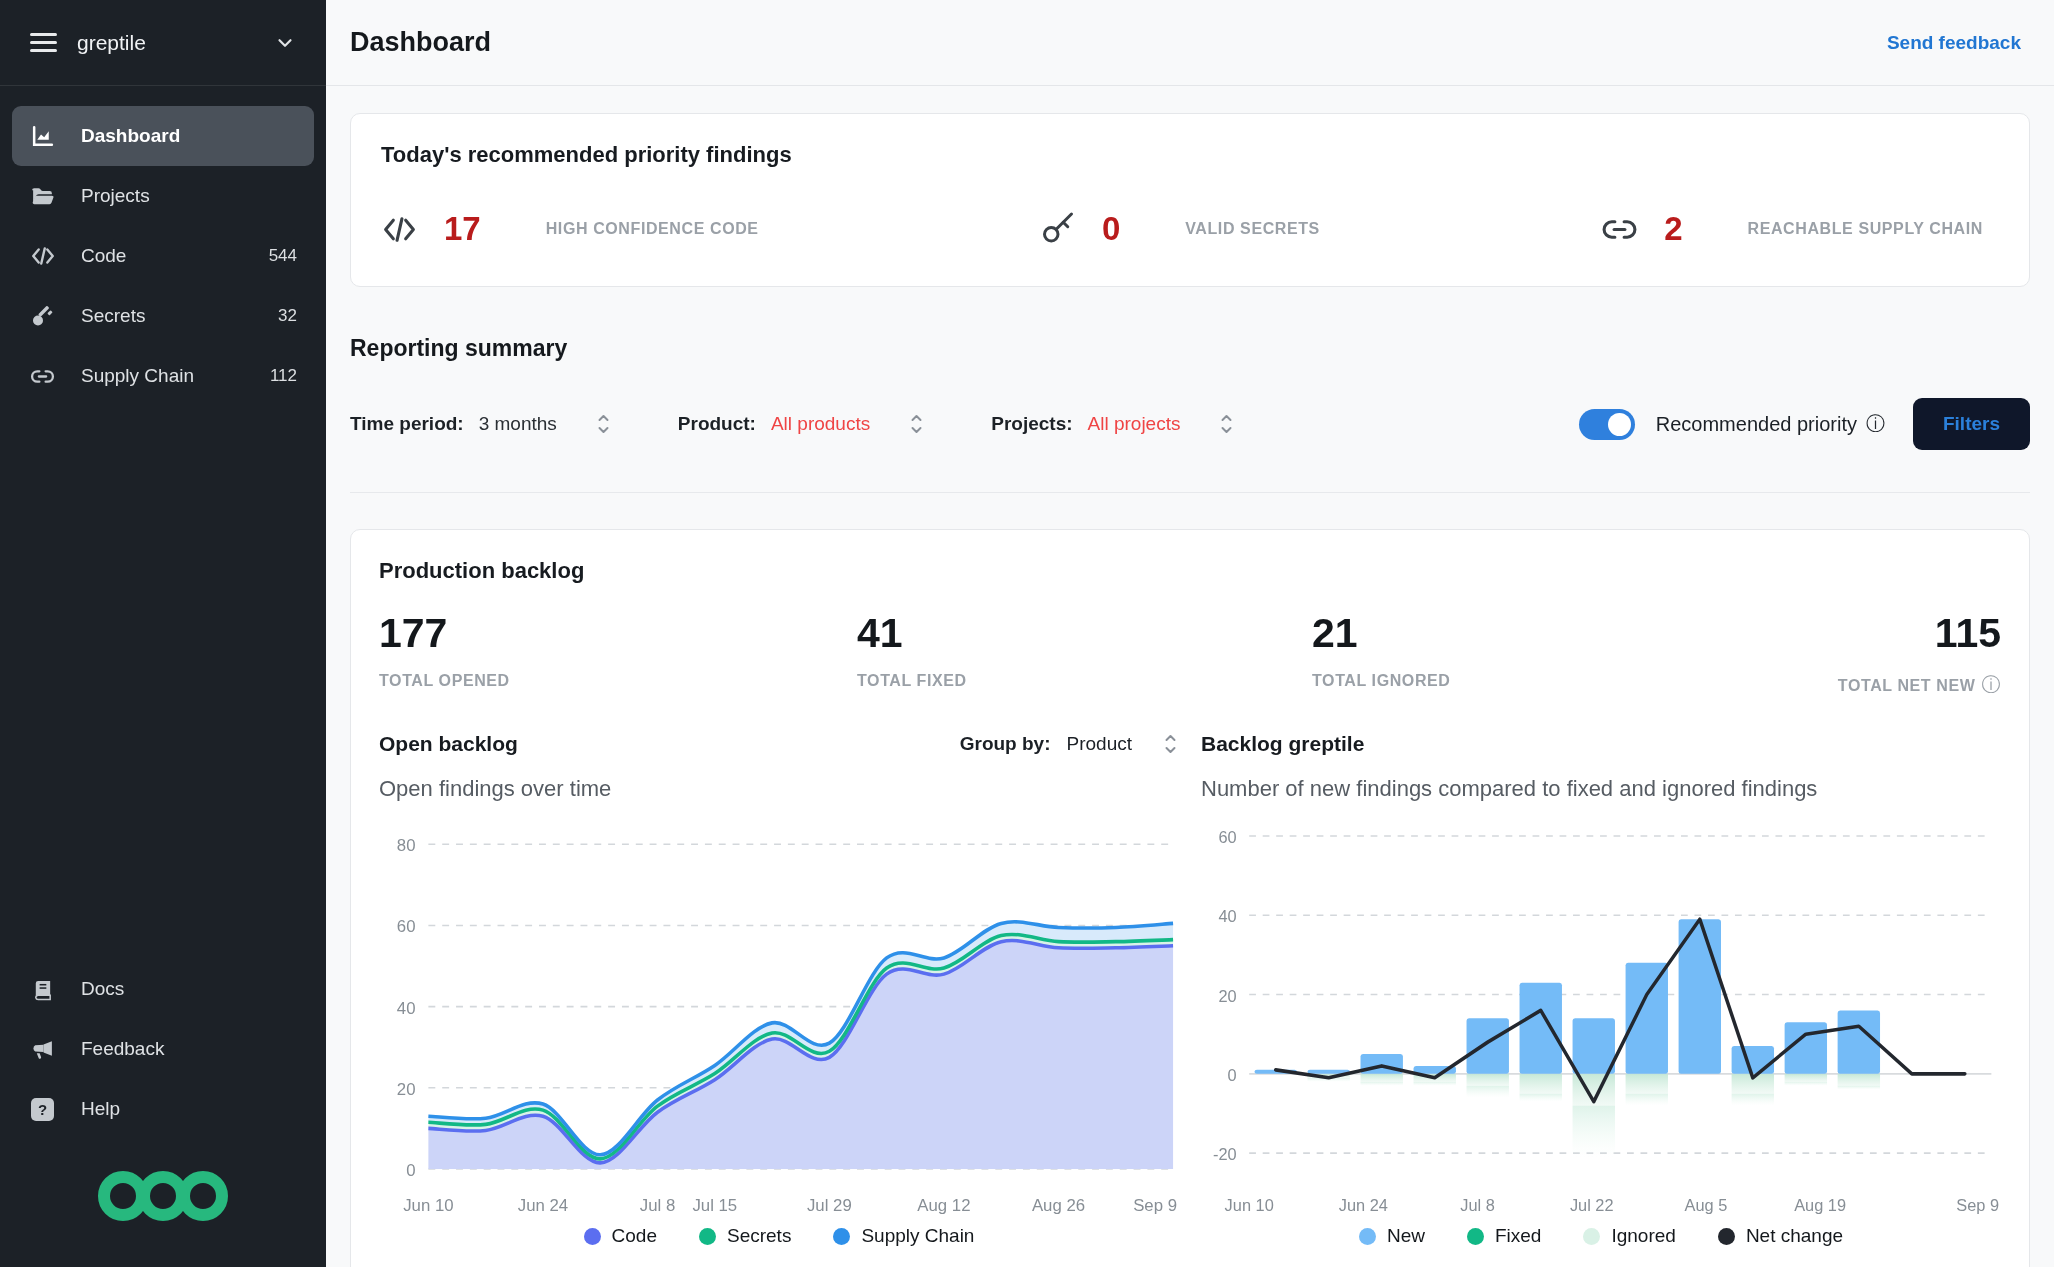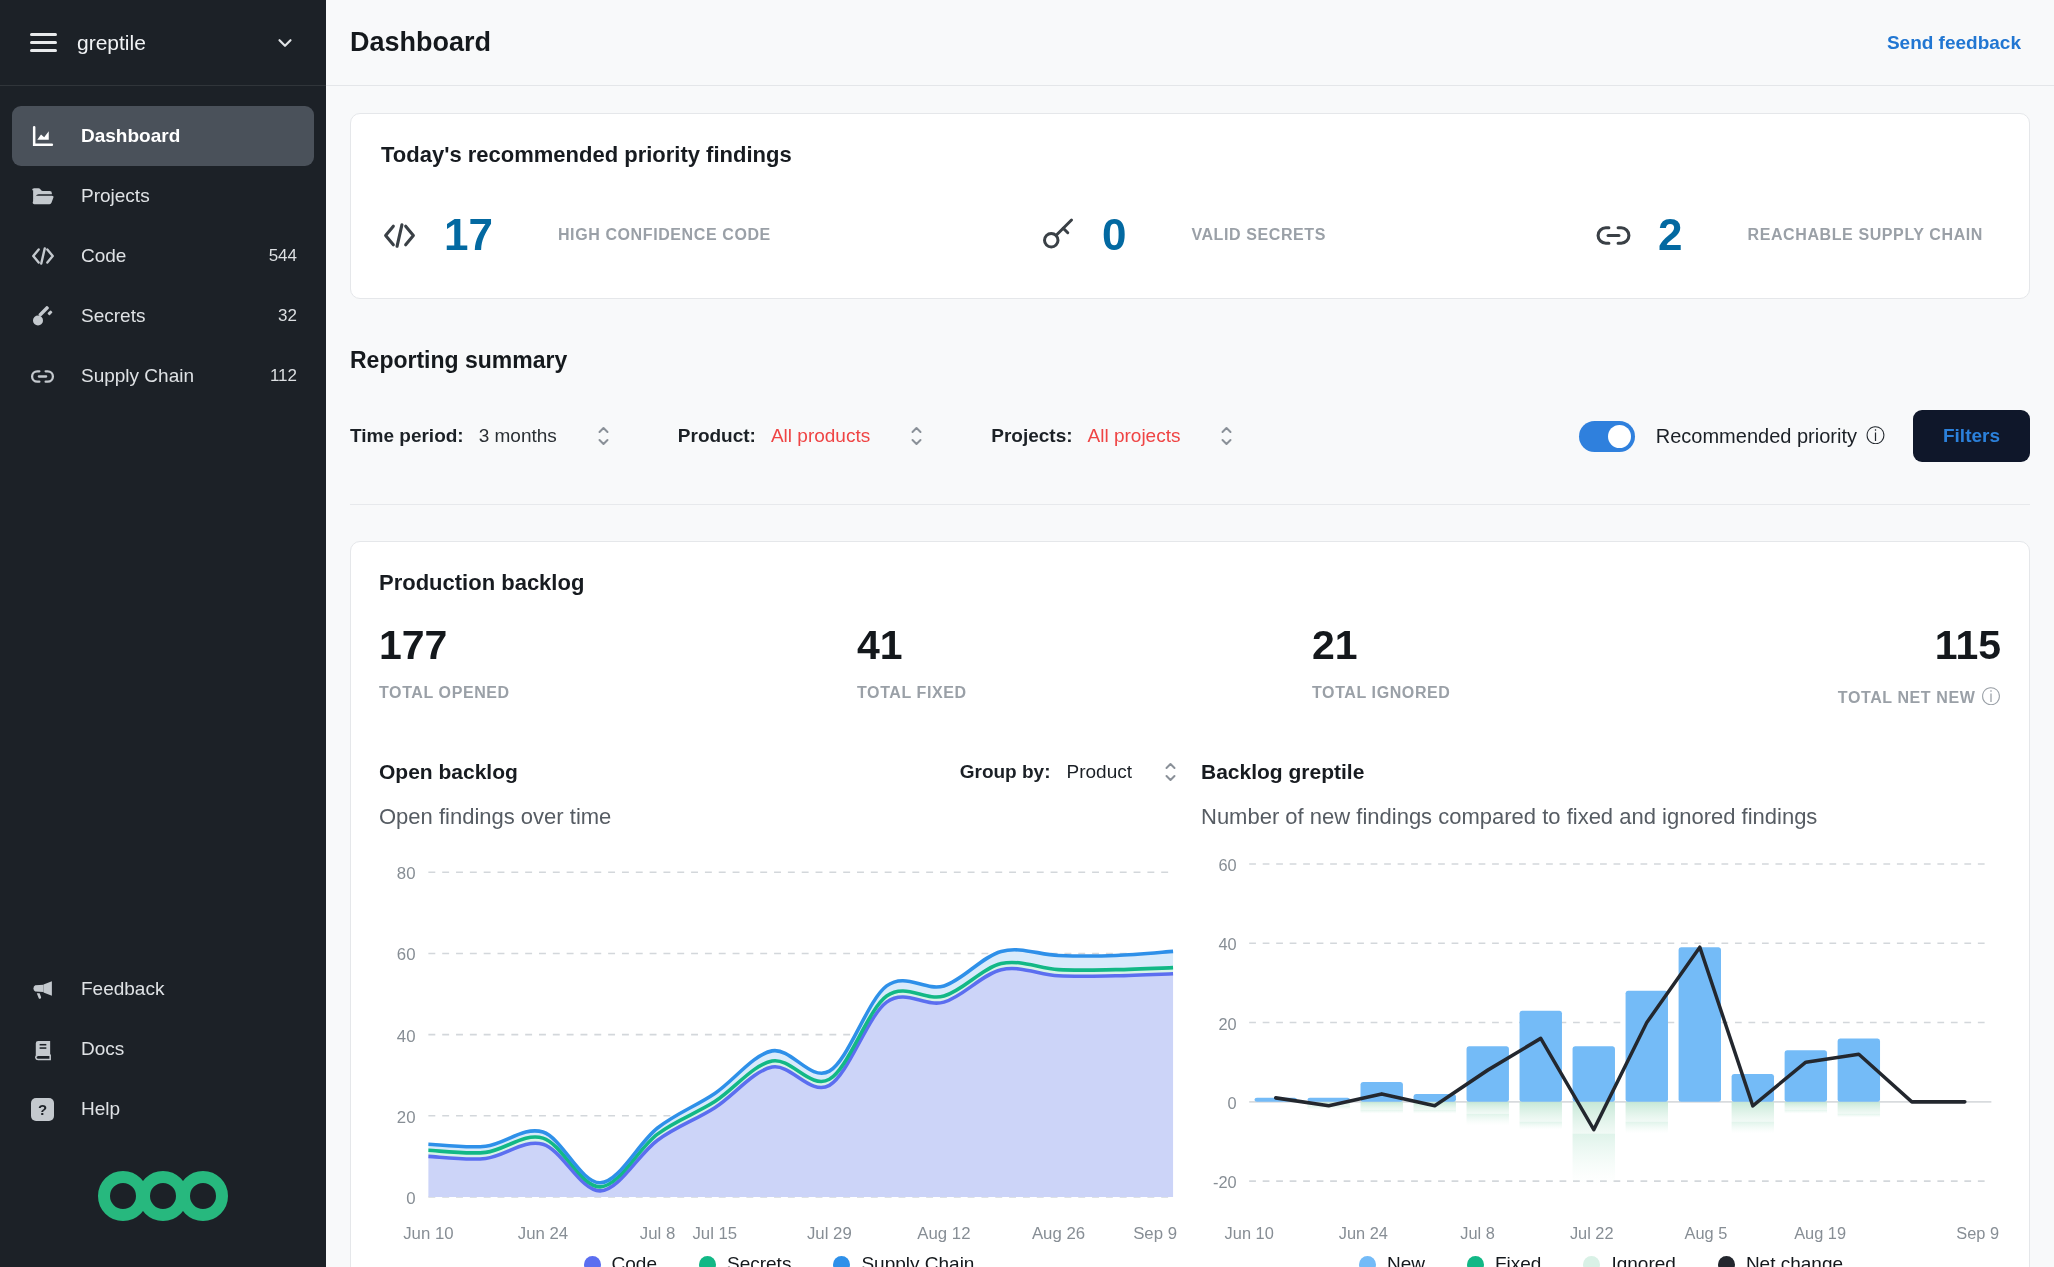--- a/index.html
+++ b/index.html
@@ -27,21 +27,21 @@
   .page-title { font-size:27px; font-weight:bold; color:#15191d; }
   .send-feedback { margin-left:auto; color:#2176d2; font-weight:bold; font-size:19px; cursor:pointer; }
   .content { padding:27px 24px 0; }
 
   .card { background:#fff; border:1px solid #e5e7ea; border-radius:10px; }
   .priority-card { padding:28px 30px 38px; }
   .card-title { font-size:22px; font-weight:bold; color:#171b20; }
   .pstats { display:flex; justify-content:space-between; margin-top:42px; padding-right:16px; }
   .pstat { display:flex; align-items:center; }
   .pstat .picon { display:flex; margin-right:26px; }
-  .pstat .pvalue { font-size:44px; font-weight:bold; color:#0369a1;text-align:center; }
+  .pstat .pvalue { font-size:33px; font-weight:bold; color:#b91c1c;text-align:center; }
   .pstat .plabel { font-size:16px; font-weight:bold; color:#9aa0a7; letter-spacing:.6px; margin-left:26px;padding-left:39px; }
 
   .section-title { font-size:23px; font-weight:bold; margin-top:48px; color:#15191d; }
   .filter-row { display:flex; align-items:center; margin-top:36px; padding-bottom:42px; border-bottom:1px solid #e7e9ec; }
   .filter { display:flex; align-items:center; margin-right:66px; cursor:pointer; }
   .filter .flabel { font-size:19px; font-weight:bold; color:#1c2126; }
   .filter .fvalue { font-size:19px; margin-left:15px; color:#2a2f34; }
   .filter .fvalue.muted { color:#ef4444; }
   .filter .updown { margin-left:38px; display:flex; }
   .filter-right { margin-left:auto; display:flex; align-items:center; }
@@ -51,21 +51,21 @@
   .info-glyph { font-size:19px; margin-left:9px; color:#23282e; cursor:pointer; }
   .filters-btn { margin-left:28px; background:#0f172a; color:#2b80da; font-weight:bold; font-size:19px; border:none; border-radius:9px; padding:15px 30px; cursor:pointer; }
 
   .backlog-card { margin-top:36px; padding:28px 28px 0; height:900px; }
   .bstats { display:grid; grid-template-columns:478px 455px 430px 1fr; margin-top:26px; }
   .bstat .bvalue { font-size:41px; font-weight:bold; color:#14181c; }
   .bstat .blabel { font-size:16px; font-weight:bold; color:#9aa0a7; letter-spacing:.6px; margin-top:15px; }
   .bstat.right { text-align:right; }
   .bstat .blabel .info-glyph { color:#9aa0a7; margin-left:6px; font-weight:normal; }
 
-  .charts { display:flex; gap:22px; margin-top:50px; }
+  .charts { display:flex; gap:22px; margin-top:34px; }
   .chart-col { flex:1; min-width:0; }
   .chart-head { display:flex; align-items:center; }
   .chart-title { font-size:21px; font-weight:bold; color:#171b20; }
   .groupby { margin-left:auto; display:flex; align-items:center; cursor:pointer; }
   .groupby .glabel { font-size:19px; font-weight:bold; }
   .groupby .gvalue { font-size:19px; margin-left:16px; }
   .groupby .updown { margin-left:30px; display:flex; }
   .chart-sub { font-size:22px; color:#565c63; margin-top:20px; }
   .chart-svg { width:100%; height:405px; margin-top:12px; display:block; }
   .legend { display:flex; justify-content:center; gap:42px; margin-top:6px; }
@@ -141,38 +141,38 @@
             </svg>
         </span>
         <span>Supply Chain</span>
         <span class="nav-count">112</span>
       </div>
     </nav>
 
     <div class="sb-footer">
       <div class="nav-item">
         <span class="nav-icon">
-          <svg width="25" height="25" viewBox="0 0 24 24" fill="#c4c9ce">
-              <path d="M21 4v14l-8-3.2V7.2L21 4z"></path>
-              <path d="M13 7.5v7L5 14a3.5 3.5 0 0 1 0-6l8-.5z"></path>
-              <path d="M6.5 15.5l1.8 4.6a1.2 1.2 0 0 0 2.3-.8l-1.3-3.8h-2.8z"></path>
-            </svg>
-        </span>
-        <span>Feedback</span>
-      </div>
-      <div class="nav-item">
-        <span class="nav-icon">
           <svg width="23" height="23" viewBox="0 0 24 24" fill="#c4c9ce">
               <path d="M5 3.5A2.5 2.5 0 0 1 7.5 1H20v16H7.5A2.5 2.5 0 0 0 5 19.5V3.5z" transform="translate(0 2)"></path>
               <path d="M5 19.5A2.5 2.5 0 0 1 7.5 17H20v4.5H7.5A2.5 2.5 0 0 1 5 19.5z" transform="translate(0 1)" fill="#1c2127" stroke="#c4c9ce" stroke-width="1.6"></path>
               <line x1="9" y1="7" x2="16" y2="7" stroke="#1c2127" stroke-width="1.6"></line>
               <line x1="9" y1="10.5" x2="16" y2="10.5" stroke="#1c2127" stroke-width="1.6"></line>
             </svg>
         </span>
         <span>Docs</span>
+      </div>
+      <div class="nav-item">
+        <span class="nav-icon">
+          <svg width="25" height="25" viewBox="0 0 24 24" fill="#c4c9ce">
+              <path d="M21 4v14l-8-3.2V7.2L21 4z"></path>
+              <path d="M13 7.5v7L5 14a3.5 3.5 0 0 1 0-6l8-.5z"></path>
+              <path d="M6.5 15.5l1.8 4.6a1.2 1.2 0 0 0 2.3-.8l-1.3-3.8h-2.8z"></path>
+            </svg>
+        </span>
+        <span>Feedback</span>
       </div>
       <div class="nav-item">
         <span class="nav-icon">
           <span style="width:23px;height:23px;background:#c4c9ce;border-radius:5px;display:flex;align-items:center;justify-content:center;font-weight:bold;color:#1c2127;font-size:15px;">?</span>
         </span>
         <span>Help</span>
       </div>
       <div class="logo-wrap">
         <svg width="132" height="54" viewBox="0 0 132 54">
             <g fill="none" stroke="#27b87e" stroke-width="12">

